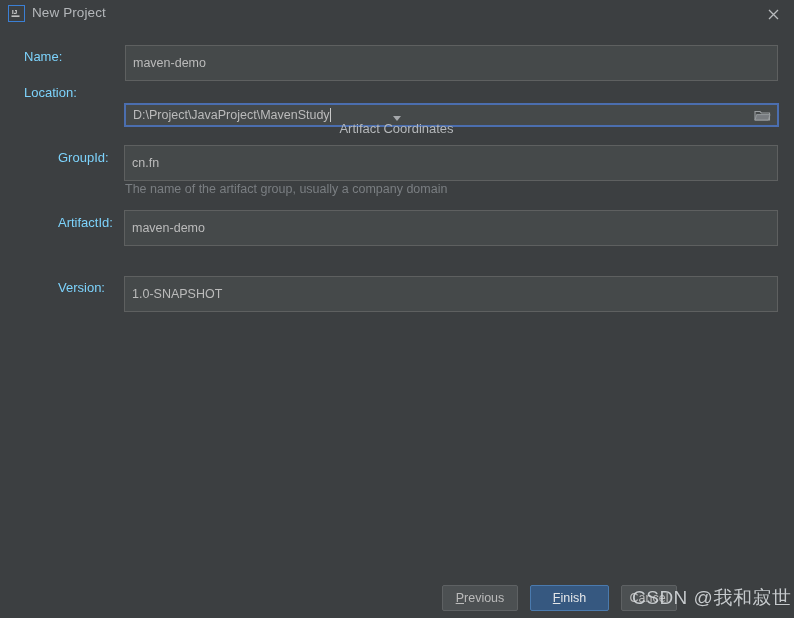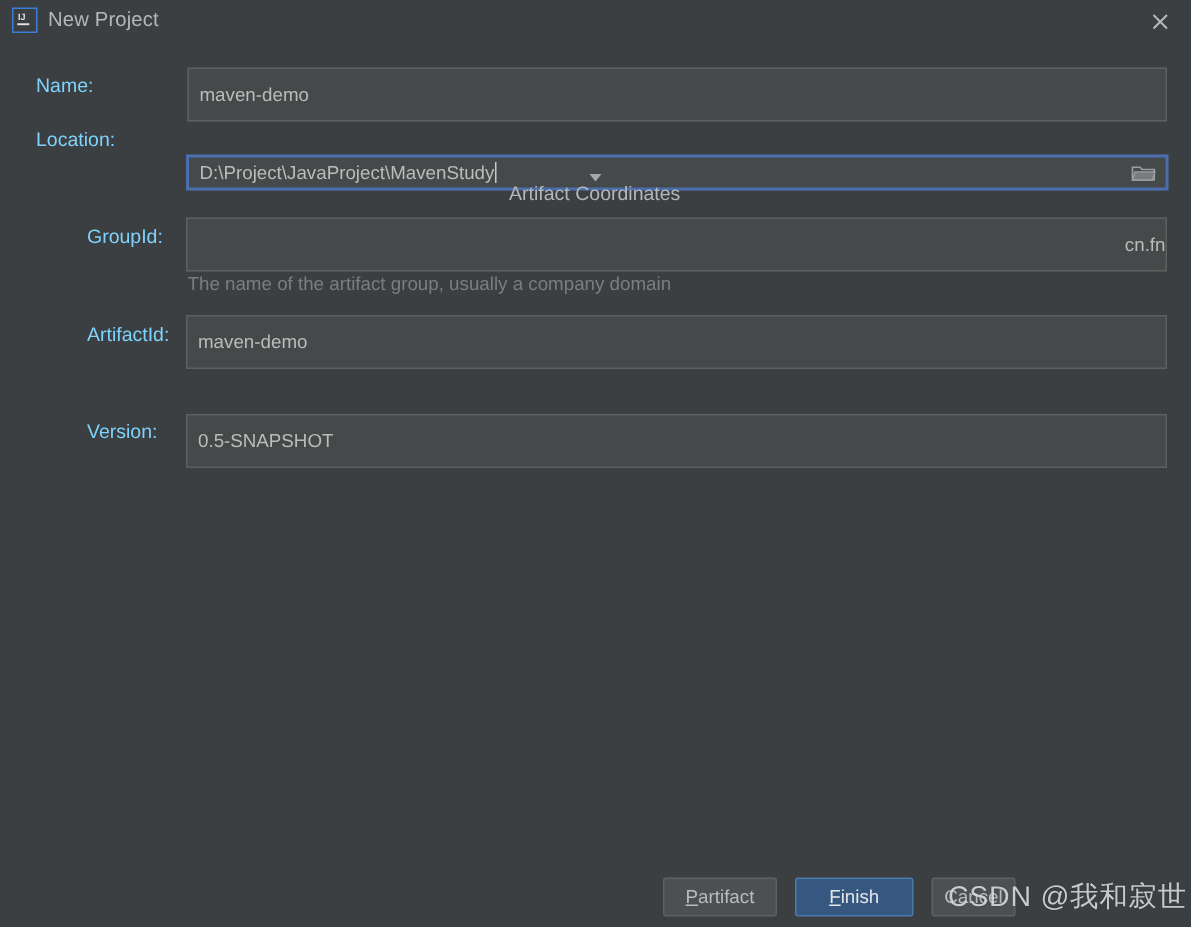--- a/index.html
+++ b/index.html
@@ -219,38 +219,38 @@
     </span>
   </div>
 
   <div class="section">
     <span class="tri"></span>
     <span class="section-title">Artifact Coordinates</span>
     <span class="section-line"></span>
   </div>
 
   <div class="row-label" style="left:58px; top:150px;">GroupId:</div>
-  <div class="field" style="left:124px; top:145px; width:654px;justify-content:flex-end;">
+  <div class="field" style="left:124px; top:145px; width:654px;">
     <span class="val">cn.fn</span>
   </div>
   <div class="hint" style="left:125px; top:182px;">The name of the artifact group, usually a company domain</div>
 
   <div class="row-label" style="left:58px; top:215px;">ArtifactId:</div>
   <div class="field" style="left:124px; top:210px; width:654px;">
     <span class="val">maven-demo</span>
   </div>
 
   <div class="row-label" style="left:58px; top:280px;">Version:</div>
   <div class="field" style="left:124px; top:276px; width:654px;">
-    <span class="val">0.5-SNAPSHOT</span>
+    <span class="val">1.0-SNAPSHOT</span>
   </div>
 
   <div class="btn" style="left:442px; top:585px; width:76px;">
     <span class="mn">P</span>
-      <span>artifact</span>
+      <span>revious</span>
   </div>
   <div class="btn primary" style="left:530px; top:585px; width:79px;">
     <span class="mn">F</span>
       <span>inish</span>
   </div>
   <div class="btn" style="left:621px; top:585px; width:56px;">
     <span>Cancel</span>
   </div>
 
   <div class="watermark">CSDN @我和寂世</div>

